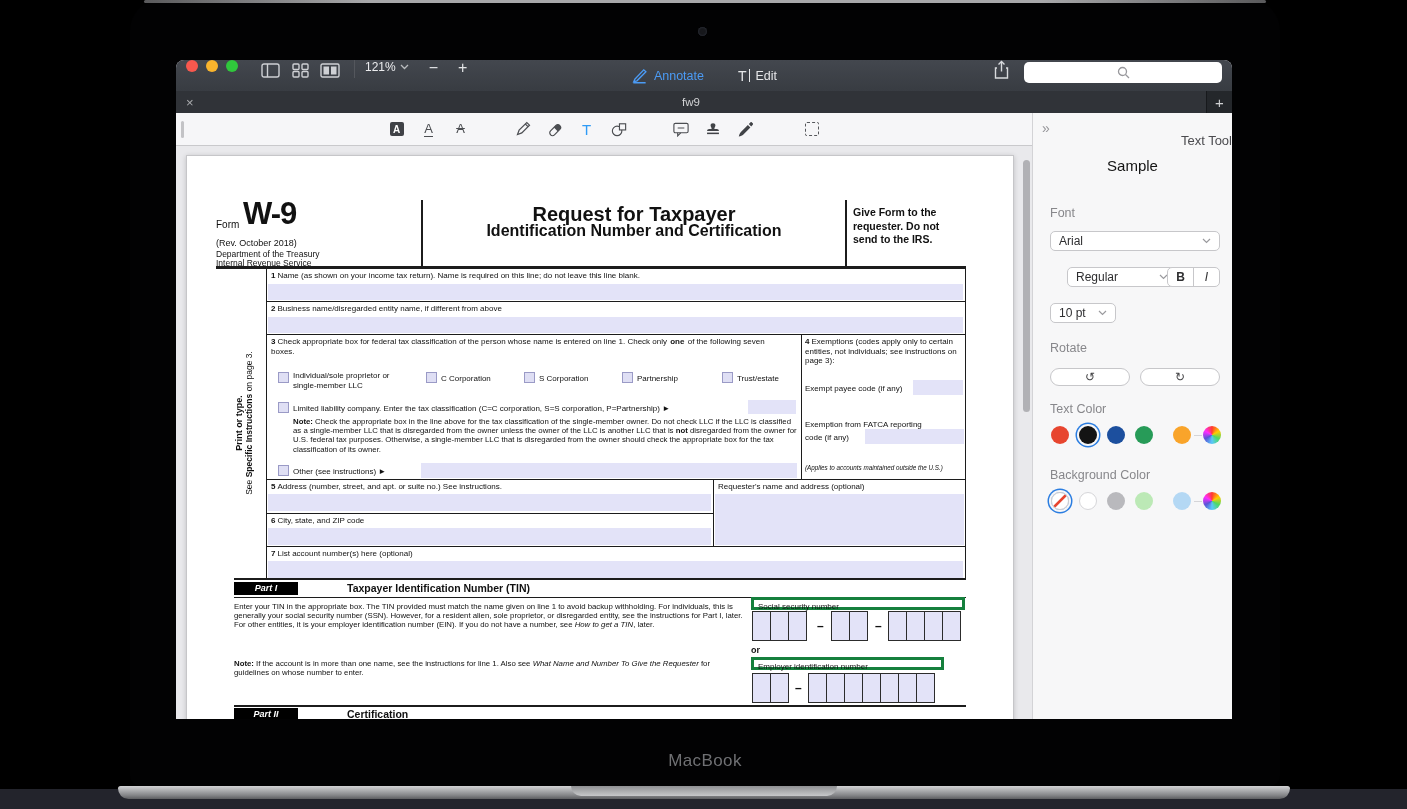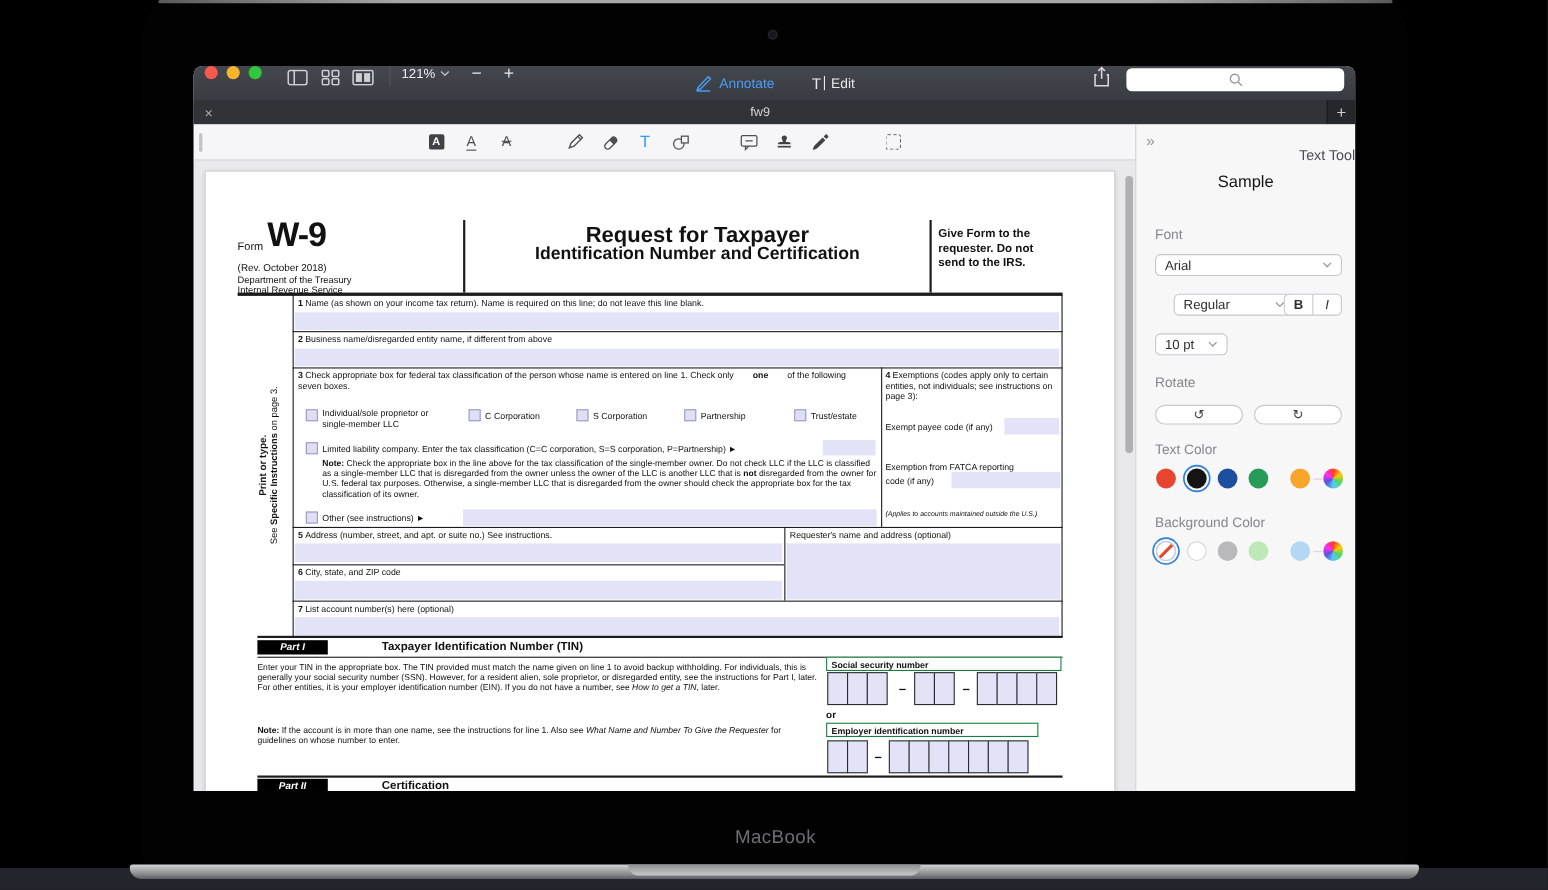--- a/index.html
+++ b/index.html
@@ -91,21 +91,21 @@
   
   .page { font-family:"Liberation Sans", sans-serif; color:#111; }
   .bl { position:absolute; background:#1c1c1c; }
   .fld { position:absolute; background:#e3e3f8; }
   .flbl { position:absolute; font-size:8px; line-height:9.5px; color:#111; }
   .flbl b { margin-right:2px; }
   .cb { position:absolute; width:11px; height:11px; background:#dfdff4; border:1px solid #9a9ac6; }
   .smalltxt { font-size:7.8px; line-height:9.2px; }
   .cellrow { position:absolute; display:flex; }
   .cell { width:19px; height:30px; background:#e3e3f8; border:1px solid #2c2c2c; margin-left:-1px; }
-  .tinlbl { position:absolute; border:1px solid #15803d; font-size:8px; font-weight:bold;
+  .tinlbl { position:absolute; border:3px solid #15803d; font-size:8px; font-weight:normal;
             padding:2px 0 0 4px; background:#fff; }
   .ptag { position:absolute; width:64px; height:12.5px; background:#000; color:#fff;
           font-size:9px; font-weight:bold; font-style:italic; text-align:center; line-height:12.5px; }
   .dash { position:absolute; font-size:12px; font-weight:bold; }
 </style>
 </head>
 <body>
 
 <div class="stage">
   <div class="lid">
@@ -288,21 +288,21 @@
               <div class="bl" style="left:79px; top:390px; width:700px; height:1px"></div>
               <div class="bl" style="left:614px; top:178px; width:1px; height:145px"></div>
               <div class="bl" style="left:526px; top:323px; width:1px; height:67px"></div>
 
               <div class="flbl" style="left:84px; top:115px; width:690px"><b>1</b><span>Name (as shown on your income tax return). Name is required on this line; do not leave this line blank.</span></div>
               <div class="fld" style="left:81px; top:128px; width:695px; height:16px"></div>
 
               <div class="flbl" style="left:84px; top:148px; width:690px"><b>2</b><span>Business name/disregarded entity name, if different from above</span></div>
               <div class="fld" style="left:81px; top:161px; width:695px; height:16px"></div>
 
-              <div class="flbl" style="left:84px; top:181px; width:518px"><b>3</b><span>Check appropriate box for federal tax classification of the person whose name is entered on line 1. Check only </span><b style="margin:15px">one</b><span> of the following seven boxes.</span></div>
+              <div class="flbl" style="left:84px; top:181px; width:518px"><b>3</b><span>Check appropriate box for federal tax classification of the person whose name is entered on line 1. Check only </span><b style="margin:1px">one</b><span> of the following seven boxes.</span></div>
 
               <span class="cb" style="left:91px;  top:216px"></span>
               <div class="flbl" style="left:106px; top:215px; width:100px">Individual/sole proprietor or single-member LLC</div>
               <span class="cb" style="left:239px; top:216px"></span>
               <div class="flbl" style="left:254px; top:218px">C Corporation</div>
               <span class="cb" style="left:337px; top:216px"></span>
               <div class="flbl" style="left:352px; top:218px">S Corporation</div>
               <span class="cb" style="left:435px; top:216px"></span>
               <div class="flbl" style="left:450px; top:218px">Partnership</div>
               <span class="cb" style="left:535px; top:216px"></span>

